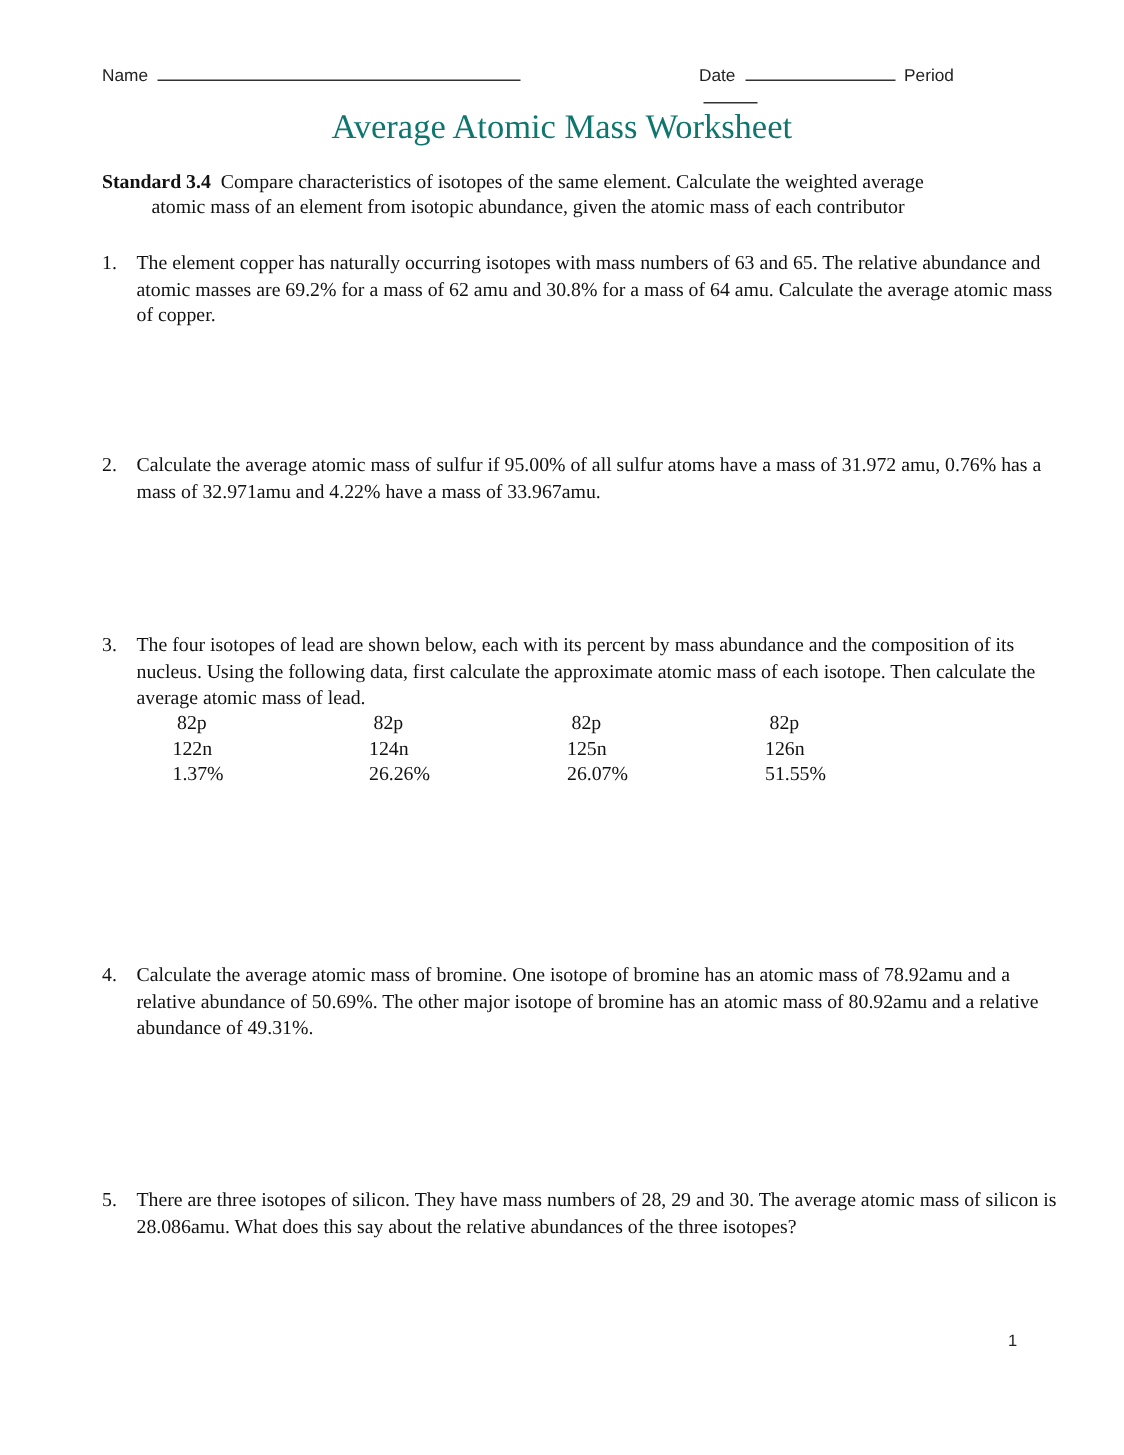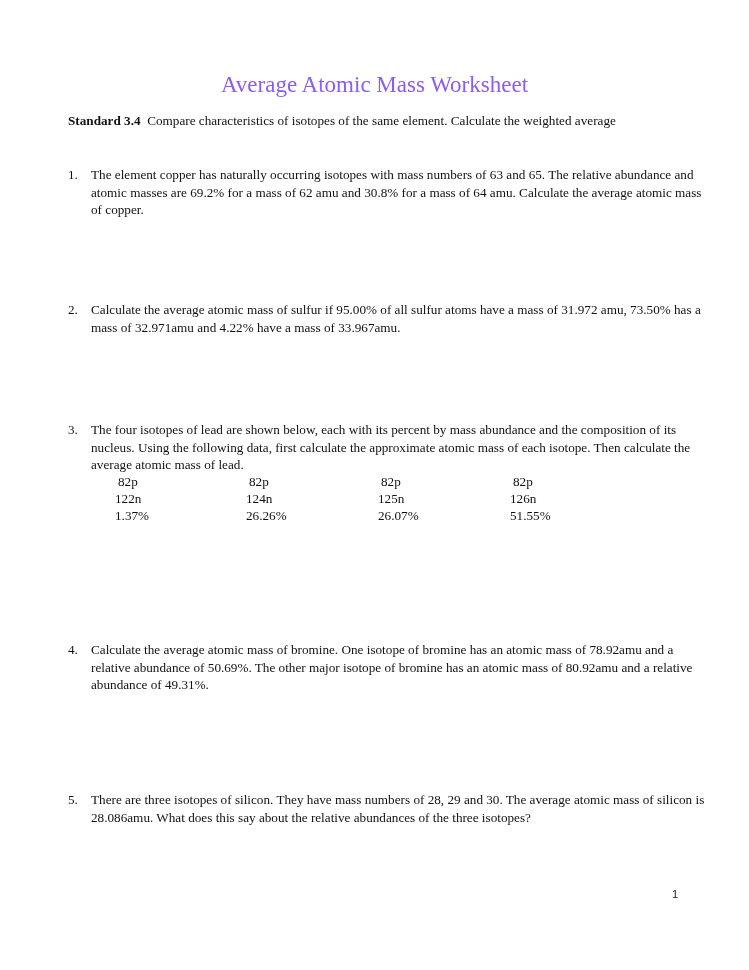--- a/index.html
+++ b/index.html
@@ -7,21 +7,21 @@
     .page { position: absolute; left: 0; top: 0; width: 749px; height: 970px; background: #fff; }
     .header-row {
       position: absolute; top: 42px; left: 68px; width: 610px; height: 18px;
       font-family: "Liberation Sans", sans-serif; font-size: 11.5px; color: #222;
     }
     .header-row .name { position: absolute; left: 0; top: 0; }
     .header-row .date { position: absolute; left: 398px; top: 0; }
     .blank { display: inline-block; border-bottom: 1px solid #333; height: 11px; vertical-align: baseline; }
     .title {
       position: absolute; top: 72px; left: 0; width: 749px; text-align: center;
-      font-family: "Liberation Serif", serif; font-size: 23px; color: #8b5cf6;
+      font-family: "Liberation Serif", serif; font-size: 23px; color: #0f766e;
     }
     .standard {
       position: absolute; top: 112px; left: 68px; width: 650px;
       font-family: "Liberation Serif", serif; font-size: 13.2px; line-height: 17px;
     }
     .standard .label { font-weight: bold; text-align: right; }
     .standard .line2 { padding-left: 33px; }
     .q {
       position: absolute; left: 68px; width: 640px;
       font-family: "Liberation Serif", serif; font-size: 13.2px; line-height: 17.5px;
@@ -38,38 +38,51 @@
     .page-number {
       position: absolute; top: 888px; left: 672px;
       font-family: "Liberation Sans", sans-serif; font-size: 11px; color: #222;
     }
   </style>
 </head>
 <body>
 
 <div class="page">
 
+  <div class="header-row">
+    <span class="name">
+      <span>Name</span>
+      <span class="blank" style="width:242px; margin-left:3px;"></span>
+    </span>
+    <span class="date">
+      <span>Date</span>
+      <span class="blank" style="width:100px; margin-left:3px;"></span>
+      <span style="margin-left:3px;">Period</span>
+      <span class="blank" style="width:36px; margin-left:3px;"></span>
+    </span>
+  </div>
 
   <div class="title">Average Atomic Mass Worksheet</div>
 
   <div class="standard">
     <div>
       <span class="label">Standard 3.4</span>&nbsp;
       <span>Compare characteristics of isotopes of the same element.  Calculate the weighted average</span>
     </div>
+    <div class="line2">atomic mass of an element from isotopic abundance, given the atomic mass of each contributor</div>
   </div>
 
   <div class="q" style="top:166px;">
     <span class="num">1.</span>
     <div class="text">The element copper has naturally occurring isotopes with mass numbers of 63 and 65. The relative abundance and atomic masses are 69.2% for a mass of 62 amu and 30.8% for a mass of 64 amu. Calculate the average atomic mass of copper.</div>
   </div>
 
   <div class="q" style="top:301px;">
     <span class="num">2.</span>
-    <div class="text">Calculate the average atomic mass of sulfur if 95.00% of all sulfur atoms have a mass of 31.972 amu, 73.50% has a mass of 32.971amu and 4.22% have a mass of 33.967amu.</div>
+    <div class="text">Calculate the average atomic mass of sulfur if 95.00% of all sulfur atoms have a mass of 31.972 amu, 0.76% has a mass of 32.971amu and 4.22% have a mass of 33.967amu.</div>
   </div>
 
   <div class="q" style="top:421px;">
     <span class="num">3.</span>
     <div class="text">The four isotopes of lead are shown below, each with its percent by mass abundance and the composition of its nucleus. Using the following data, first calculate the approximate atomic mass of each isotope. Then calculate the average atomic mass of lead.</div>
   </div>
 
   <div class="isotopes">
     <div class="iso-col" style="left:0;">
       <div class="p">82p</div>

